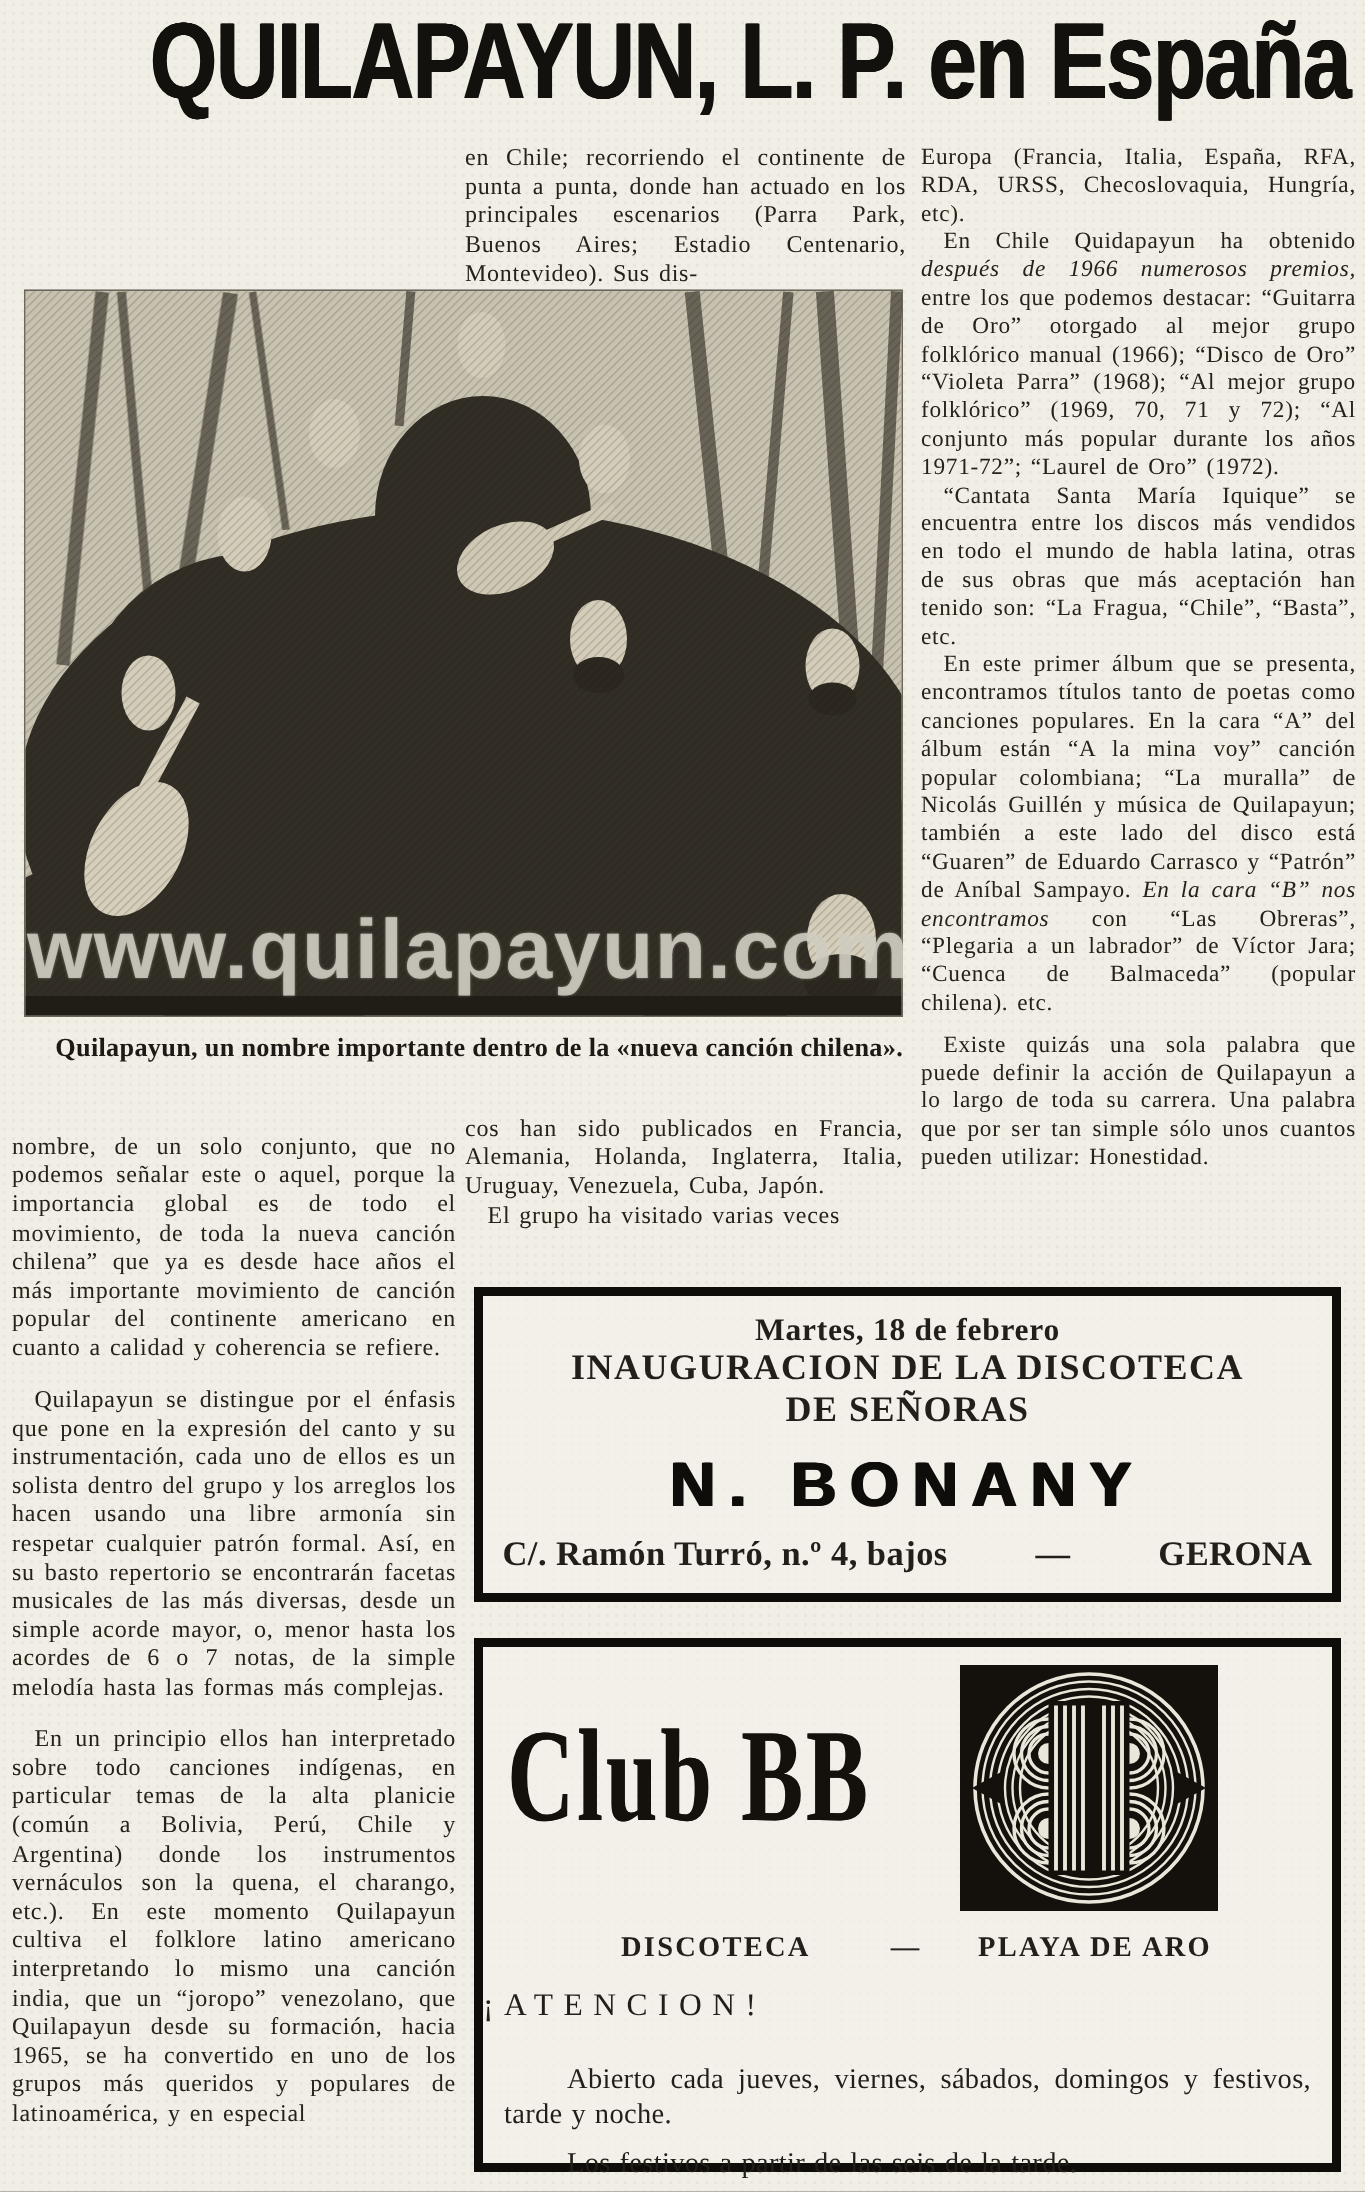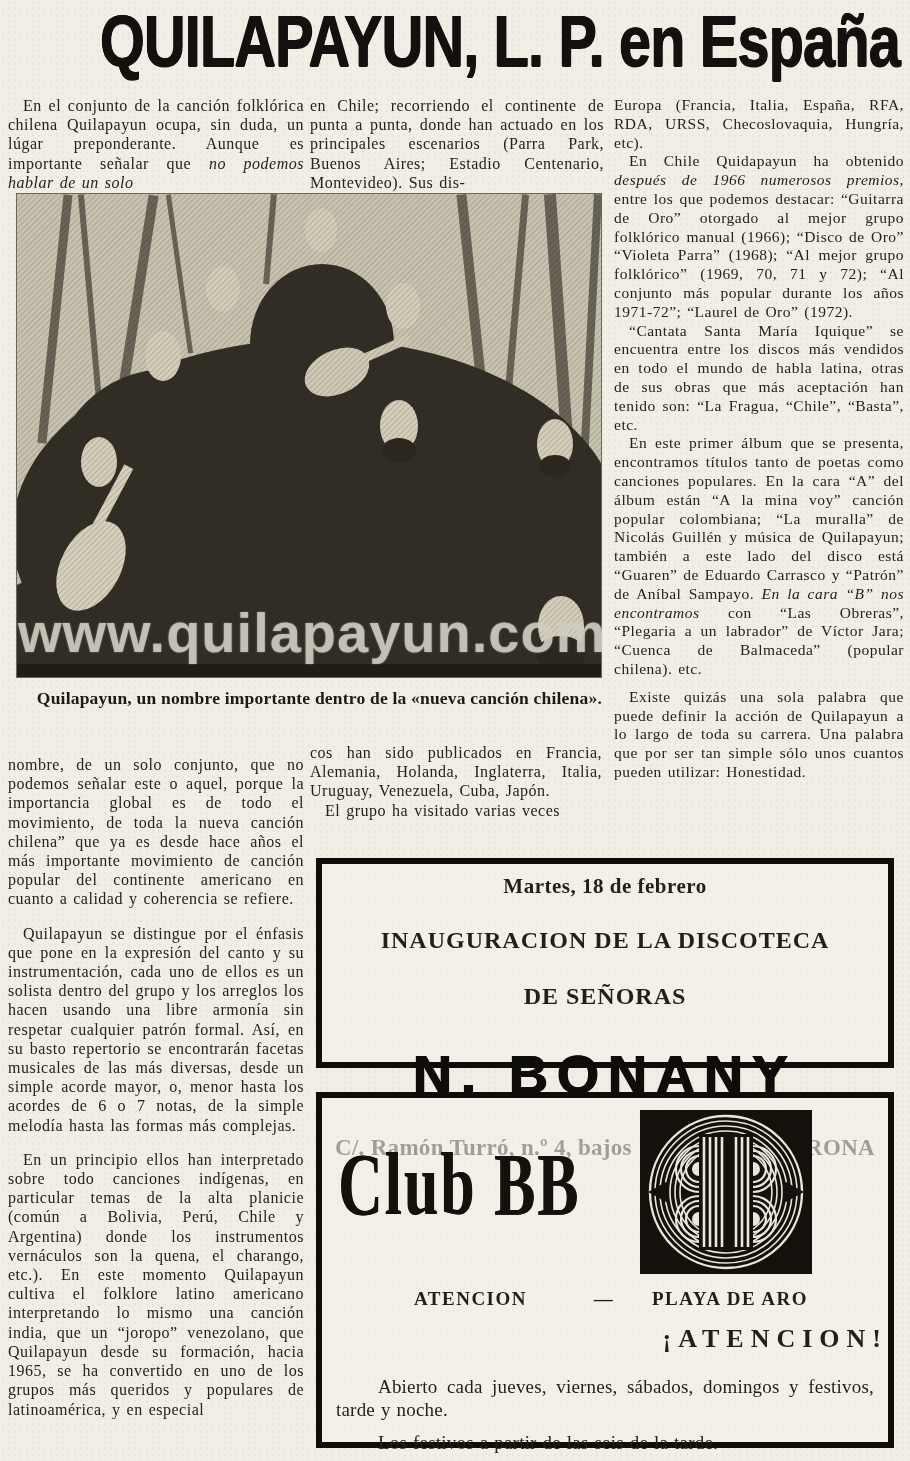--- a/index.html
+++ b/index.html
@@ -37,61 +37,58 @@
   .watermark{
     left:18px;width:584px;top:600px;text-align:center;
     font-family:"Liberation Sans", sans-serif;font-weight:bold;
     font-size:56px;color:rgba(205,201,190,0.88);letter-spacing:1px;
     text-shadow:0 0 2px rgba(240,238,230,0.4);
     pointer-events:none;
   }
   .caption{font-weight:bold;font-size:17.5px;line-height:22px;text-align:right;letter-spacing:0.2px;color:#1d1a15;}
   
   .adbox{border:6px solid #0f0d0a;box-sizing:border-box;background:rgba(244,242,235,0.6);}
-  .ad1{display:flex;flex-direction:column;align-items:center;padding-top:10px;gap:28px;}
+  .ad1{display:flex;flex-direction:column;align-items:center;padding-top:10px;}
   .ad1-date{font-weight:bold;font-size:21px;line-height:24px;letter-spacing:0.5px;}
   .ad1-title{font-weight:bold;font-size:24px;line-height:28px;letter-spacing:1px;text-align:center;}
   .ad1-name{
     font-family:"Liberation Sans", sans-serif;font-weight:bold;
-    font-size:54px;line-height:58px;letter-spacing:9px;margin:7px 0 4px;
+    font-size:42px;line-height:58px;letter-spacing:9px;margin:7px 0 4px;
     color:#0f0d0a;
     text-shadow:0.8px 0 0 #0f0d0a,-0.8px 0 0 #0f0d0a;
   }
   .ad1-address{width:540px;display:flex;justify-content:space-between;align-items:baseline;
     font-size:23px;font-weight:bold;letter-spacing:0.3px;}
   .ad2{position:relative;}
   .ad2-name{position:absolute;left:16px;top:42px;
     font-weight:bold;font-size:88px;line-height:90px;letter-spacing:3px;
     transform:scaleX(0.70);transform-origin:left;color:#14110d;
     text-shadow:0.6px 0 0 #14110d;}
   .ad2-logo{position:absolute;left:318px;top:12px;}
   .ad2-row{position:absolute;top:190px;left:0;right:0;height:24px;
     font-weight:bold;font-size:19px;letter-spacing:1.5px;}
   .ad2-row .lbl1{position:absolute;left:92px;}
   .ad2-row .dashm{position:absolute;left:242px;width:80px;text-align:center;font-weight:bold;}
   .ad2-row .lbl2{position:absolute;left:322px;width:172px;text-align:center;}
-  .ad2-attn{position:absolute;top:226px;left:0;right:0;text-align:right;
-    font-weight:bold;font-size:26px;letter-spacing:7px;}
+  .ad2-attn{position:absolute;top:226px;left:0;right:0;text-align:left;
+    font-weight:normal;font-size:21px;letter-spacing:7px;}
   .ad2-p{position:absolute;left:14px;right:14px;font-size:19px;line-height:23px;
     text-align:justify;text-indent:42px;letter-spacing:0.2px;word-spacing:1px;}
   .ad2-p1{top:258px;}
   .ad2-p2{top:314px;}
 </style>
 </head>
 <body>
 
 <div id="page">
 
   <div class="abs headline">
     <span>QUILAPAYUN, L. P. en España</span>
   </div>
 
-  <div class="abs body-text" style="left:8px;top:96px;width:296px;height:97px;overflow:hidden;">
-    <p class="ind">En el conjunto de la canción folklórica chilena Quilapayun ocupa, sin duda, un lúgar preponderante. Aunque es importante señalar que <i>no podemos hablar de un solo</i></p>
-  </div>
   <div class="abs body-text" style="left:310px;top:96px;width:294px;height:97px;overflow:hidden;">
     <p>en Chile; recorriendo el continente de punta a punta, donde han actuado en los principales escenarios (Parra Park, Buenos Aires; Estadio Centenario, Montevideo). Sus dis-</p>
   </div>
 
   <div class="abs body-text col3" style="left:614px;top:96px;width:290px;height:752px;overflow:hidden;">
     <p>Europa (Francia, Italia, España, RFA, RDA, URSS, Checoslovaquia, Hungría, etc).</p>
     <p class="ind">En Chile Quidapayun ha obtenido <i>después de 1966 numerosos premios,</i> entre los que podemos destacar: “Guitarra de Oro” otorgado al mejor grupo folklórico manual (1966); “Disco de Oro” “Violeta Parra” (1968); “Al mejor grupo folklórico” (1969, 70, 71 y 72); “Al conjunto más popular durante los años 1971-72”; “Laurel de Oro” (1972).</p>
     <p class="ind">“Cantata Santa María Iquique” se encuentra entre los discos más vendidos en todo el mundo de habla latina, otras de sus obras que más aceptación han tenido son: “La Fragua, “Chile”, “Basta”, etc.</p>
     <p class="ind">En este primer álbum que se presenta, encontramos títulos tanto de poetas como canciones populares. En la cara “A” del álbum están “A la mina voy” canción popular colombiana; “La muralla” de Nicolás Guillén y música de Quilapayun; también a este lado del disco está “Guaren” de Eduardo Carrasco y “Patrón” de Aníbal Sampayo. <i>En la cara “B” nos encontramos</i> con “Las Obreras”, “Plegaria a un labrador” de Víctor Jara; “Cuenca de Balmaceda” (popular chilena). etc.</p>
     <p class="ind gap-s">Existe quizás una sola palabra que puede definir la acción de Quilapayun a lo largo de toda su carrera. Una palabra que por ser tan simple sólo unos cuantos pueden utilizar: Honestidad.</p>
@@ -234,21 +231,21 @@
       <g fill="#e9e6da">
         <path d="M113 52 A 7 7 0 0 1 113 66 Z"></path>
         <path d="M113 102 A 7 7 0 0 1 113 116 Z"></path>
       </g>
 
       <polygon points="8,82 28,71 28,93" fill="#14110c"></polygon>
       <polygon points="164,82 144,71 144,93" fill="#14110c"></polygon>
     </svg>
 
     <div class="ad2-row">
-      <span class="lbl1">ATENCION</span>
+      <span class="lbl1">DISCOTECA</span>
       <span class="dashm">—</span>
       <span class="lbl2">PLAYA DE ARO</span>
     </div>
     <div class="ad2-attn">¡ATENCION!</div>
     <p class="ad2-p ad2-p1">Abierto cada jueves, viernes, sábados, domingos y festivos, tarde y noche.</p>
     <p class="ad2-p ad2-p2">Los festivos a partir de las seis de la tarde.</p>
   </div>
 
 </div>
 

